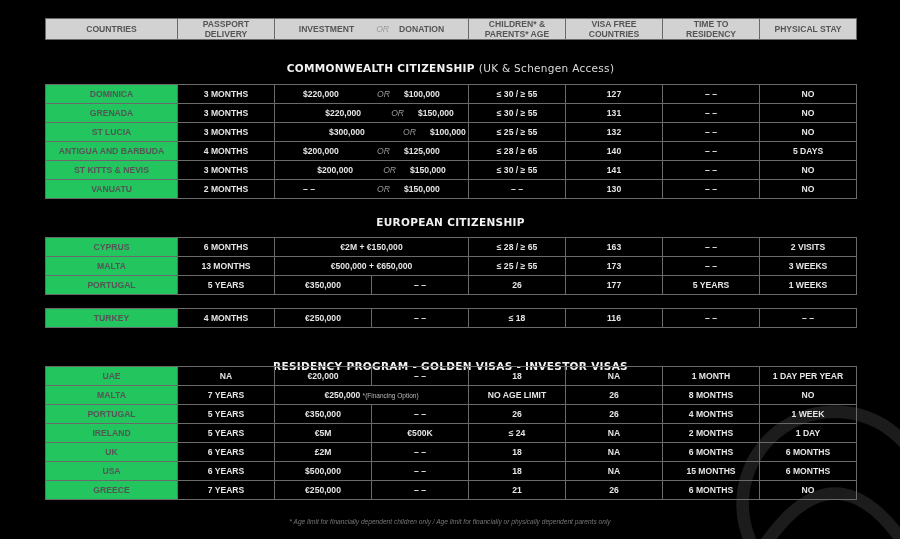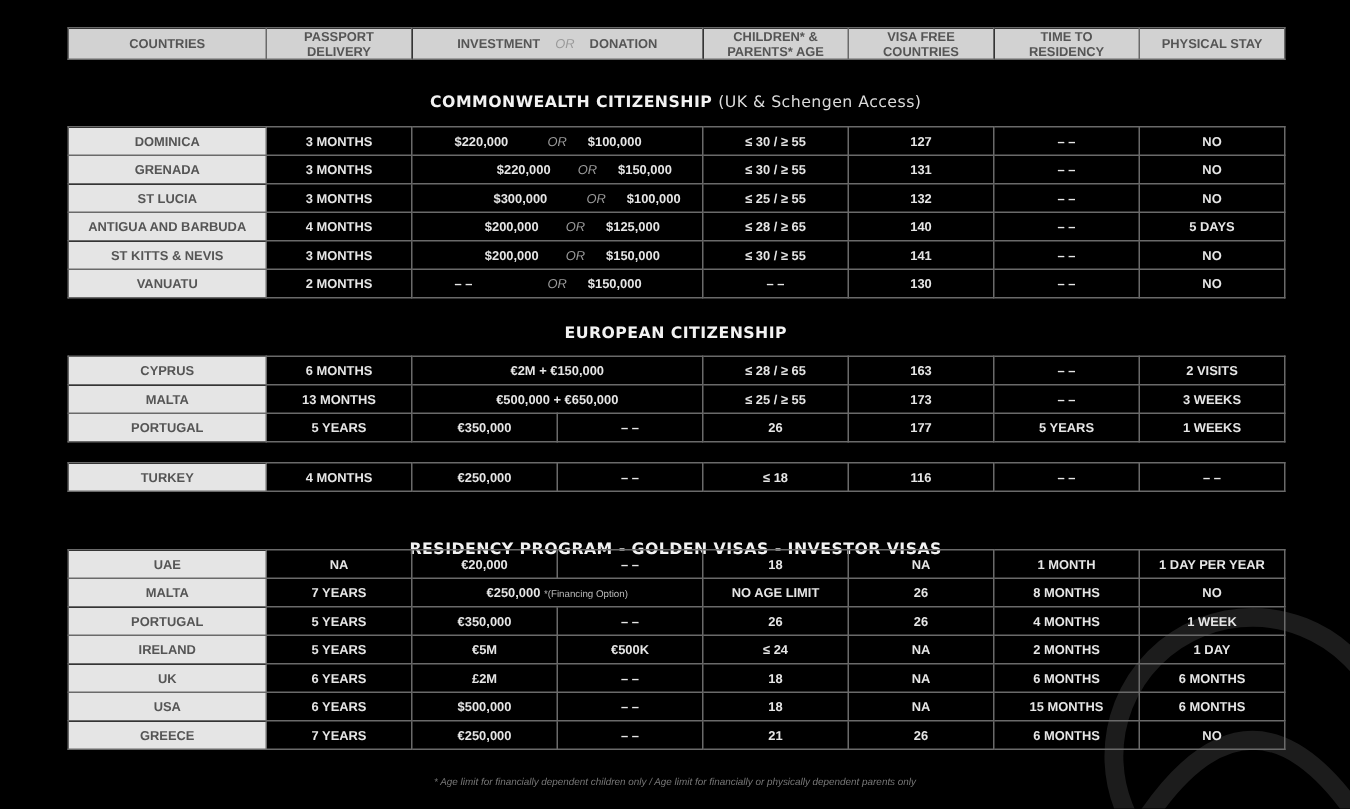--- a/index.html
+++ b/index.html
@@ -1,23 +1,23 @@
 <!DOCTYPE html>
 <html><head>
 <meta charset="utf-8">
 <style>
   html,body{margin:0;padding:0;}
   body{width:900px;height:539px;background:#000;position:relative;overflow:hidden;font-family:"Liberation Sans",sans-serif;color:#e6e6e6;}
   .wm{position:absolute;right:-40px;bottom:-70px;width:210px;height:210px;pointer-events:none;}
   table.t{position:absolute;left:45px;border-collapse:collapse;table-layout:fixed;width:811px;}
   table.t td{border:1px solid #6a6a6a;height:18px;padding:0;text-align:center;font-size:8.6px;font-weight:bold;white-space:nowrap;overflow:hidden;}
-  td.c{background:#e5e5e5;color:#555;}
+  td.c{background:#22c55e;color:#555;}
   td.rt{text-align:left;padding-left:28px;font-weight:normal;}
   td.mid{font-weight:normal;}
-  .or{font-style:italic;color:#9a9a9a;font-weight:normal;padding:0 10px;}
+  .or{font-style:italic;color:#9a9a9a;font-weight:normal;padding:0 10px;margin-left:12px;}
   .note{font-size:6.5px;color:#bbb;font-weight:normal;}
   .hdr td{background:#d2d2d2;color:#555;height:30px;font-size:8.8px;line-height:10px;border:1px solid #111;}
   .hdr{top:18px;}
   .sec{position:absolute;left:45px;width:811px;text-align:center;font-family:"DejaVu Sans",sans-serif;font-weight:bold;font-size:10.5px;letter-spacing:0.3px;color:#f2f2f2;}
   .sec .sub{font-weight:normal;color:#dcdcdc;}
   .foot{position:absolute;left:0;width:900px;top:518px;text-align:center;font-size:6.6px;font-style:italic;color:#777;}
   col.w1{width:132px;} col.w2{width:97px;} col.w3{width:97px;} col.w4{width:97px;} col.w5{width:97px;} col.w6{width:97px;} col.w7{width:97px;} col.w8{width:97px;}
 </style>
 </head>
 <body>
@@ -92,21 +92,21 @@
         <td class="">3 MONTHS</td>
         <td colspan="2" class="mid" style="text-align:left;padding-left:28px;"><span style="display:inline-block;width:52px;padding-left:26px;">$300,000</span><span class="or">OR</span><span style="padding-left:4px;">$100,000</span></td>
         <td class="mid">≤ 25 / ≥ 55</td>
         <td class="mid">132</td>
         <td class="mid">– –</td>
         <td class="">NO</td>
       </tr>
       <tr>
         <td class="c">ANTIGUA AND BARBUDA</td>
         <td class="">4 MONTHS</td>
-        <td colspan="2" class="mid" style="text-align:center;padding-left:12px;"><span style="display:inline-block;width:52px;">$200,000</span><span class="or">OR</span><span style="padding-left:4px;">$125,000</span></td>
+        <td colspan="2" class="mid" style="text-align:left;padding-left:28px;"><span style="display:inline-block;width:52px;">$200,000</span><span class="or">OR</span><span style="padding-left:4px;">$125,000</span></td>
         <td class="mid">≤ 28 / ≥ 65</td>
         <td class="mid">140</td>
         <td class="mid">– –</td>
         <td class="">5 DAYS</td>
       </tr>
       <tr>
         <td class="c">ST KITTS &amp; NEVIS</td>
         <td class="">3 MONTHS</td>
         <td colspan="2" class="mid" style="text-align:center;padding-left:12px;"><span style="display:inline-block;width:52px;">$200,000</span><span class="or">OR</span><span style="padding-left:4px;">$150,000</span></td>
         <td class="mid">≤ 30 / ≥ 55</td>

